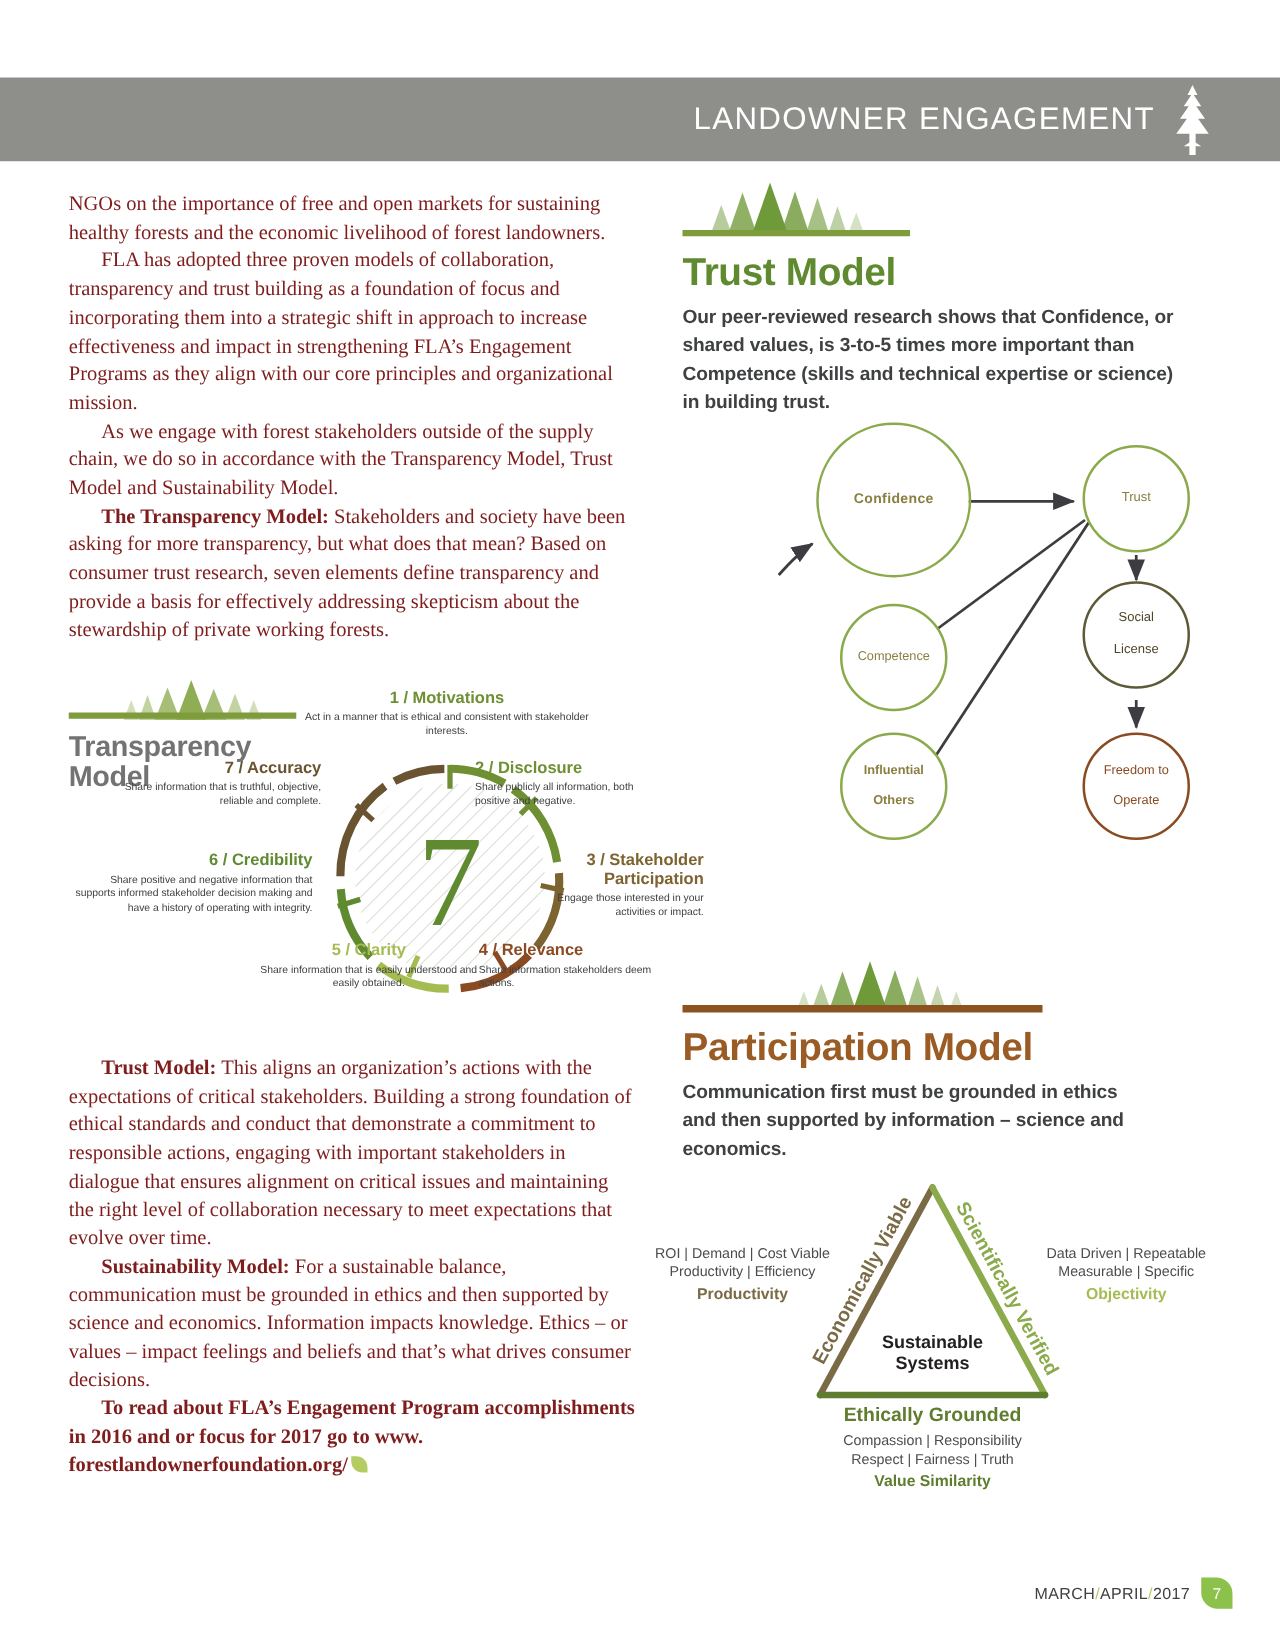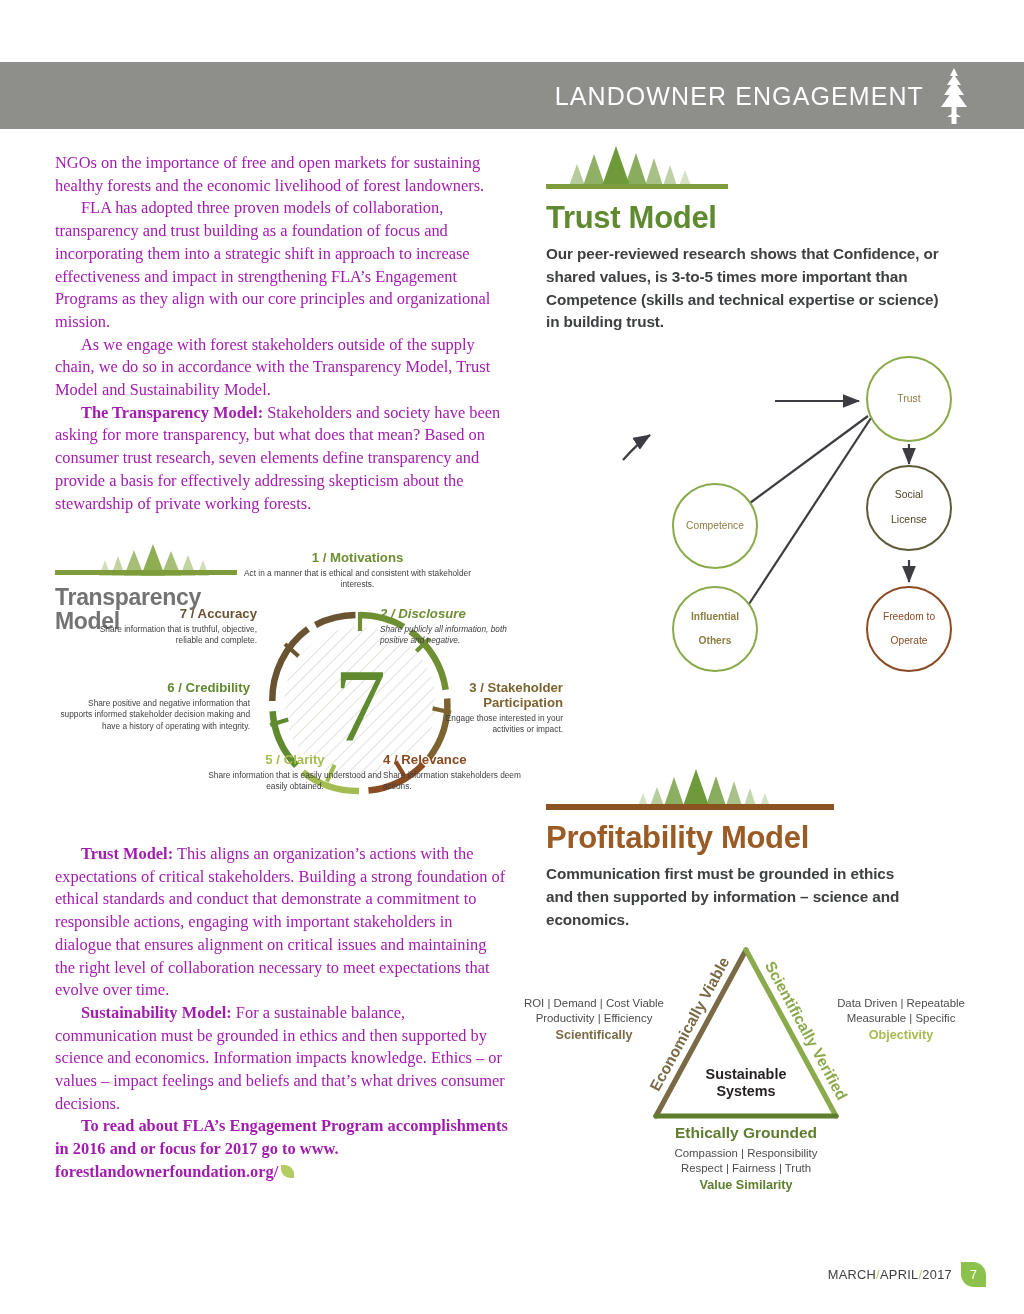--- a/index.html
+++ b/index.html
@@ -34,21 +34,21 @@
   }
   
   .col-left  { position: absolute; left: 55px; width: 455px; }
   .col-right { position: absolute; left: 546px; width: 440px; }
 
   
   .body-copy {
     font-family: "Liberation Serif", serif;
     font-size: 16.4px;
     line-height: 22.7px;
-    color: #a21caf;
+    color: #7f1d1d;
     text-align: left;
   }
   .body-copy p { margin: 0; }
   .body-copy p.ind { text-indent: 26px; }
   .body-copy b { font-weight: bold; }
   .leaf-inline {
     display: inline-block;
     width: 13px; height: 13px;
     background: #b5cc62;
     border-radius: 0 9px 0 9px;
@@ -177,21 +177,21 @@
       <line x1="30" y1="46" x2="43.5" y2="58.3" stroke="#6a5330"></line>
     </g>
     <text x="105" y="142" text-anchor="middle" font-family="Liberation Serif, serif" font-size="104" fill="#5f8a30" style="font-weight:300;">7</text>
   </svg>
 
   <div class="tm-label" style="left:185px;top:10px;width:235px;text-align:center;">
     <div class="tm-head" style="color:#6f8f33;">1 / Motivations</div>
     <div class="tm-desc">Act in a manner that is ethical and consistent with stakeholder interests.</div>
   </div>
 
-  <div class="tm-label" style="left:325px;top:66px;width:140px;text-align:left;font-style:italic;">
+  <div class="tm-label" style="left:325px;top:66px;width:140px;text-align:left;">
     <div class="tm-head" style="color:#6f8f33;">2 / Disclosure</div>
     <div class="tm-desc">Share publicly all information, both positive and negative.</div>
   </div>
 
   <div class="tm-label" style="left:340px;top:140px;width:128px;text-align:right;margin-left:40px;">
     <div class="tm-head" style="color:#7d6330;line-height:1.16;">3 / Stakeholder Participation</div>
     <div class="tm-desc">Engage those interested in your activities or impact.</div>
   </div>
 
   <div class="tm-label" style="left:328px;top:212px;width:145px;text-align:left;">
@@ -256,20 +256,23 @@
       </g>
       <g stroke="#3d3d41" stroke-width="2.2" fill="none">
 
         <path d="M 204 165 L 322 78"></path>
 
         <path d="M 203 266 L 325 80"></path>
       </g>
     </svg>
 
 
+    <div class="tnode" style="left:107px;top:0px;width:124px;height:124px;border:2.4px solid #8aaa4b;font-size:11.2px;font-weight:bold;color:#8a7f42;letter-spacing:.3px;">
+      <span>Confidence</span>
+    </div>
 
     <div class="tnode" style="left:126px;top:145px;width:86px;height:86px;border:2.4px solid #8aaa4b;font-size:10.2px;color:#8a7f42;">
       <span>Competence</span>
     </div>
 
     <div class="tnode" style="left:126px;top:248px;width:86px;height:86px;border:2.4px solid #8aaa4b;font-size:10.2px;font-weight:bold;color:#8a7f42;">
       <span>
         <span>Influential</span><br>
         <span>Others</span>
       </span>
@@ -302,21 +305,21 @@
       <path d="M124 40 L117 40 L128 8 L139 40 L132 40 Z" opacity=".8"></path>
       <path d="M144 40 L136 40 L150 0 L164 40 L156 40 Z"></path>
       <path d="M166 40 L159 40 L170 7 L181 40 L174 40 Z" opacity=".82"></path>
       <path d="M185 40 L179 40 L188 12 L197 40 L191 40 Z" opacity=".6"></path>
       <path d="M202 40 L197 40 L204 19 L211 40 L206 40 Z" opacity=".42"></path>
       <path d="M217 40 L213 40 L219 24 L225 40 L221 40 Z" opacity=".3"></path>
       <path d="M95 40 L91 40 L97 24 L103 40 L99 40 Z" opacity=".3"></path>
     </g>
   </svg>
   <div class="sect-rule wide" style="background:#8a5320;position:absolute;left:0;top:34px;width:288px;height:5.5px;"></div>
-  <div class="sect-title brown" style="position:absolute;left:0;top:42px;font-size:31px;">Profitability Model</div>
+  <div class="sect-title brown" style="position:absolute;left:0;top:42px;font-size:31px;">Participation Model</div>
   <div class="sect-lede" style="position:absolute;left:0;top:86px;width:375px;">Communication first must be grounded in ethics and then supported by information – science and economics.</div>
 
   <div id="sustain-diagram" style="position:absolute;left:-40px;top:168px;width:480px;height:270px;">
     <svg width="480" height="270" viewBox="0 0 480 270" style="position:absolute;left:0;top:0;">
 
       <line x1="240" y1="12" x2="150" y2="178" stroke="#7a6a45" stroke-width="5.2" stroke-linecap="round"></line>
 
       <line x1="240" y1="12" x2="330" y2="178" stroke="#8aaa4b" stroke-width="5.2" stroke-linecap="round"></line>
 
       <line x1="150" y1="178" x2="330" y2="178" stroke="#5f7d2e" stroke-width="5.2" stroke-linecap="round"></line>
@@ -326,21 +329,21 @@
     </svg>
 
     <div style="position:absolute;left:185px;top:128px;width:110px;text-align:center;font-size:14.4px;font-weight:bold;color:#231f20;line-height:1.2;">
       <span>Sustainable</span><br>
       <span>Systems</span>
     </div>
 
     <div class="sv-corner" style="left:-2px;top:58px;width:180px;">
       <div class="sv-items">ROI | Demand | Cost Viable</div>
       <div class="sv-items">Productivity | Efficiency</div>
-      <div class="sv-kicker" style="color:#7a6a45;">Scientifically</div>
+      <div class="sv-kicker" style="color:#7a6a45;">Productivity</div>
     </div>
 
     <div class="sv-corner" style="left:305px;top:58px;width:180px;">
       <div class="sv-items">Data Driven | Repeatable</div>
       <div class="sv-items">Measurable | Specific</div>
       <div class="sv-kicker" style="color:#a5bc52;">Objectivity</div>
     </div>
 
     <div class="sv-corner" style="left:140px;top:186px;width:200px;">
       <div class="sv-kicker" style="color:#5f7d2e;font-size:15.5px;margin-top:0;">Ethically Grounded</div>

